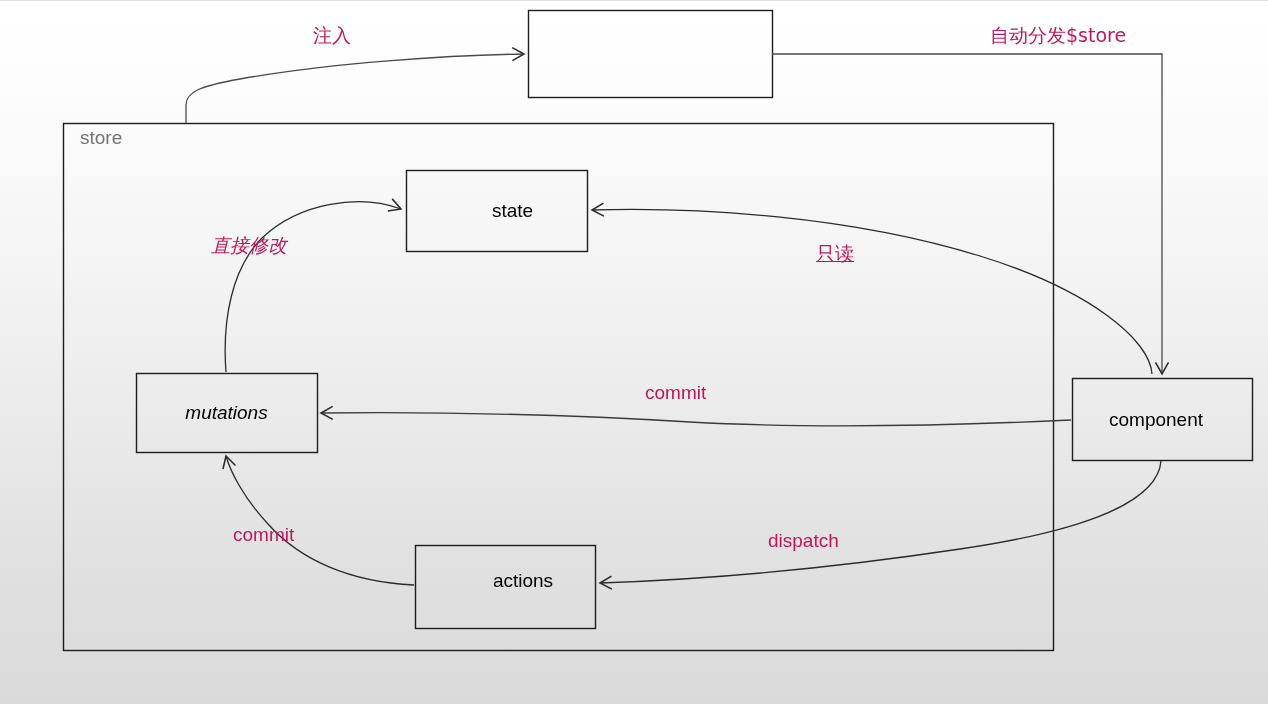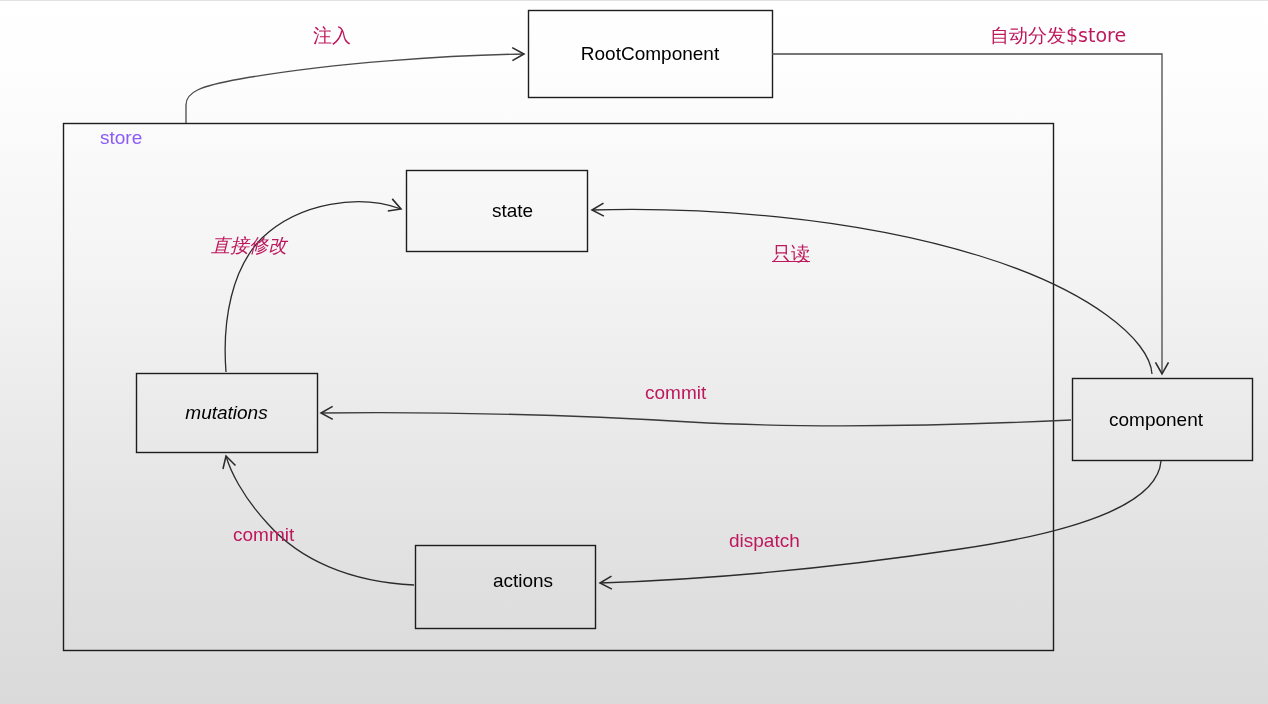--- a/index.html
+++ b/index.html
@@ -46,24 +46,23 @@
     color: #be185d;
     white-space: nowrap;
     line-height: 1;
   }
   .cjk {
     font-family: "DejaVu Sans", "Liberation Sans", sans-serif;
   }
   .container-label {
     position: absolute;
     font-size: 19px;
-    color: #8b5cf6;
+    color: #737373;
     white-space: nowrap;
     line-height: 1;
-    margin-left: 20px;
   }
 </style>
 </head>
 <body>
 
 <div id="canvas-root">
 
   <div class="top-hairline"></div>
 
   <svg id="diagram-svg" viewBox="0 0 1268 704">
@@ -91,37 +90,36 @@
 
     <path d="M 1071 420 C 900 428 780 427 690 422 C 560 414 420 412 321 413" fill="none" stroke="#3a3a3a" stroke-width="1.3" marker-end="url(#arrowOpen)"></path>
 
     <path d="M 1161 461 C 1158 500 1090 530 960 549 C 820 570 690 580 600 583" fill="none" stroke="#2b2b2b" stroke-width="1.3" marker-end="url(#arrowOpen)"></path>
 
     <path d="M 414 585 C 350 582 300 560 268 524 C 242 496 230 470 226 456" fill="none" stroke="#2b2b2b" stroke-width="1.3" marker-end="url(#arrowOpen)"></path>
   </svg>
 
   <div class="container-label" style="left:80px; top:128px;">store</div>
 
-  <div class="node-label" style="left:528px; top:44px; width:244px;">RootComponent</div>
 
   <div class="node-label" style="left:422px; top:201px; width:181px;">state</div>
 
   <div class="node-label" style="left:136px; top:403px; width:181px;font-style:italic;">mutations</div>
 
   <div class="node-label" style="left:433px; top:571px; width:180px;">actions</div>
 
   <div class="node-label" style="left:1066px; top:410px; width:180px;text-align:center;">component</div>
 
   <div class="edge-label cjk" style="left:313px; top:26px;">注入</div>
 
   <div class="edge-label cjk" style="left:990px; top:26px;">自动分发$store</div>
 
   <div class="edge-label cjk" style="left:211px; top:236px;font-style:italic;">直接修改</div>
 
-  <div class="edge-label cjk" style="left:772px; top:244px;text-decoration:underline;">只读</div>
+  <div class="edge-label cjk" style="left:816px; top:244px;text-decoration:underline;">只读</div>
 
   <div class="edge-label" style="left:645px; top:383px;">commit</div>
 
-  <div class="edge-label" style="left:729px; top:531px;">dispatch</div>
+  <div class="edge-label" style="left:768px; top:531px;">dispatch</div>
 
   <div class="edge-label" style="left:233px; top:525px;">commit</div>
 
 </div>
 
 </body></html>

